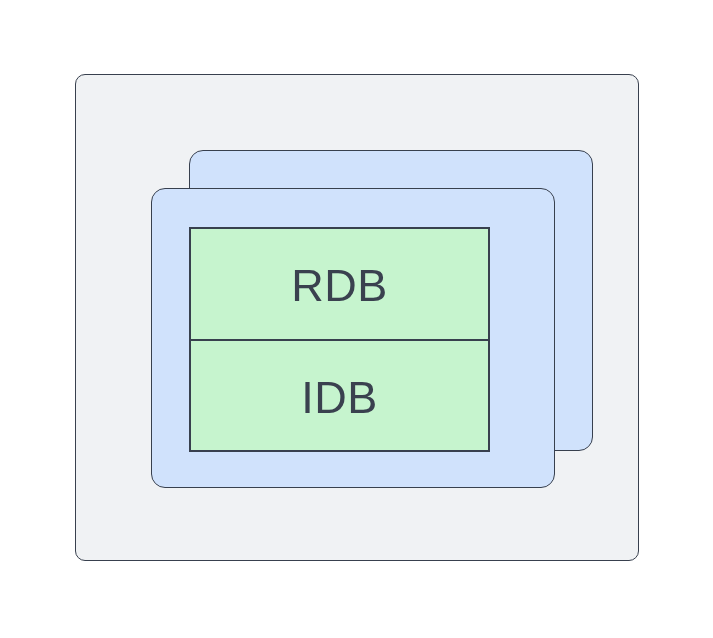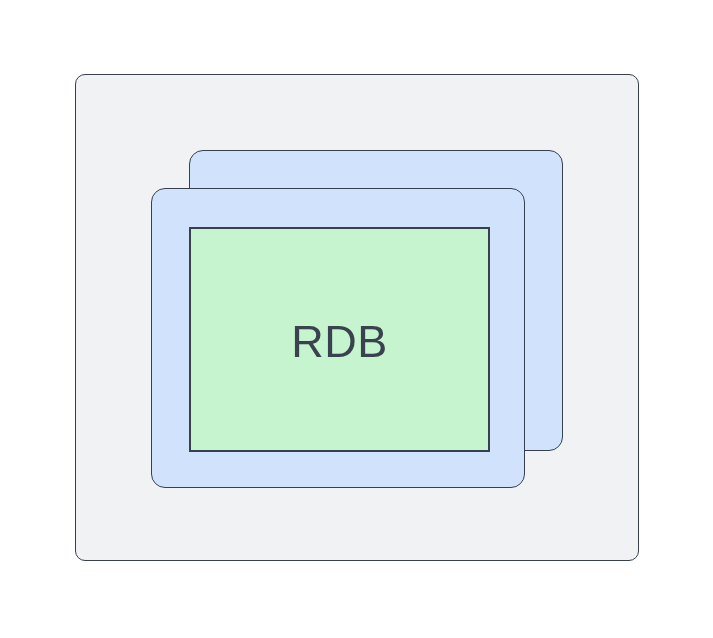--- a/index.html
+++ b/index.html
@@ -27,21 +27,21 @@
     left: 75px;
     top: 74px;
     width: 564px;
     height: 487px;
     background: var(--outer-fill);
     border: 1.5px solid var(--stroke);
     border-radius: 10px;
   }
   .layer {
     position: absolute;
-    width: 374px;
+    width: 404px;
     height: 300px;
     background: var(--layer-fill);
     border: 1.5px solid var(--stroke);
     border-radius: 14px;
   }
   .layer-back {
     left: 113px;
     top: 75px;
     height: 301px;
   }
@@ -82,16 +82,19 @@
 <body>
 
 <div class="canvas">
   <div class="outer-shape">
     <div class="layer layer-back"></div>
     <div class="layer layer-front">
       <div class="db-stack">
         <div class="db-row">
           <span class="row-label">RDB</span>
         </div>
+        <div class="db-row">
+          <span class="row-label">IDB</span>
+        </div>
       </div>
     </div>
   </div>
 </div>
 
 </body></html>

